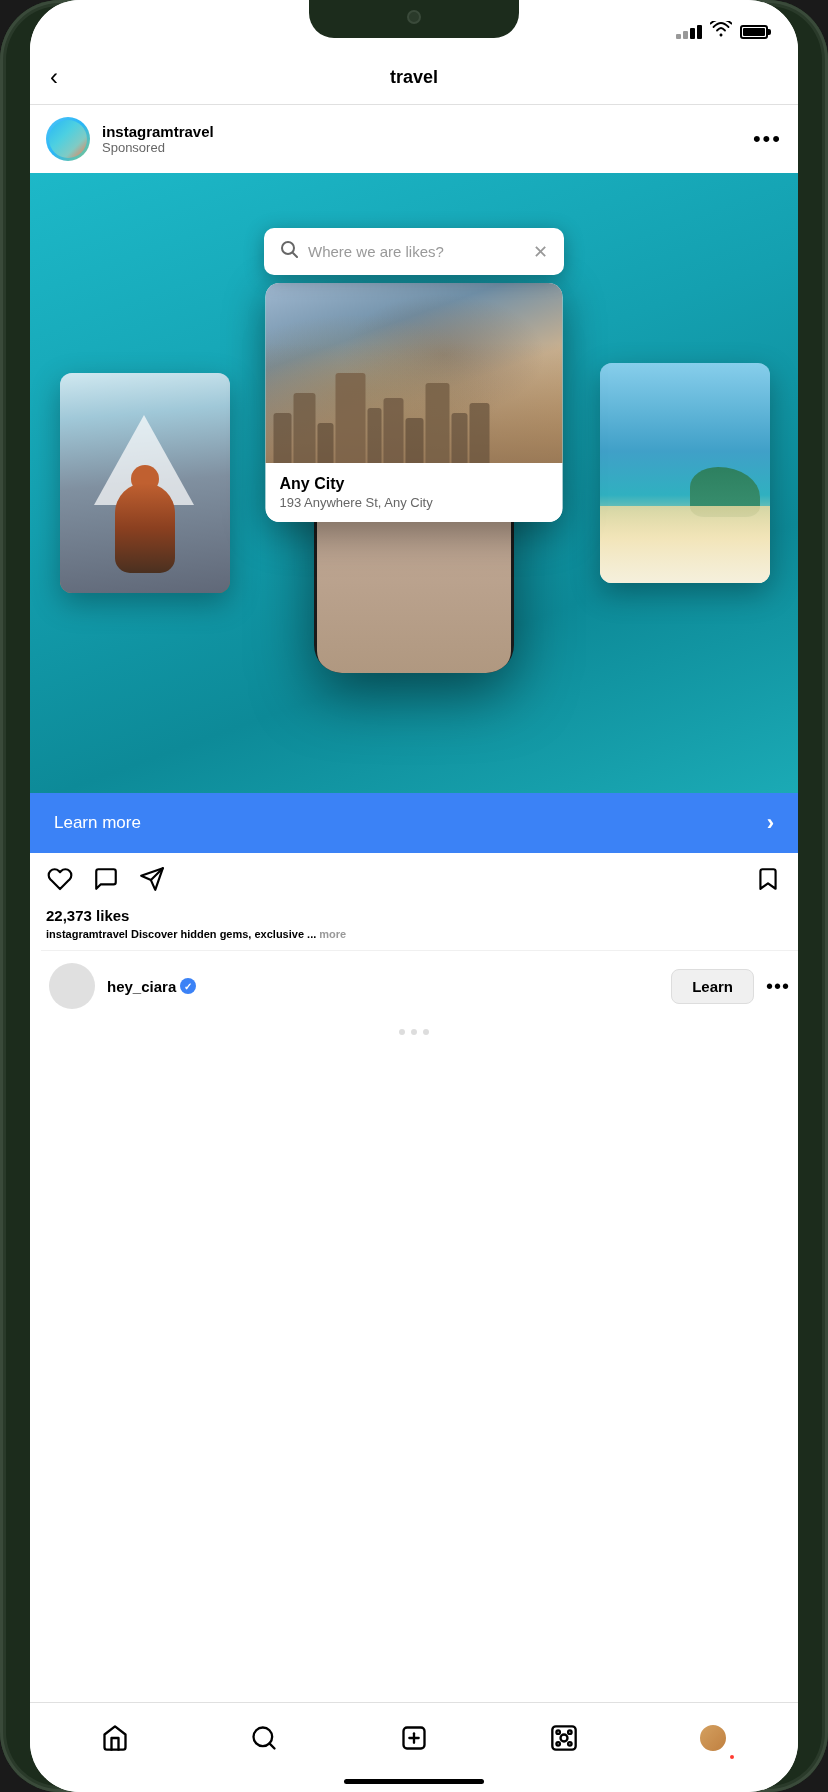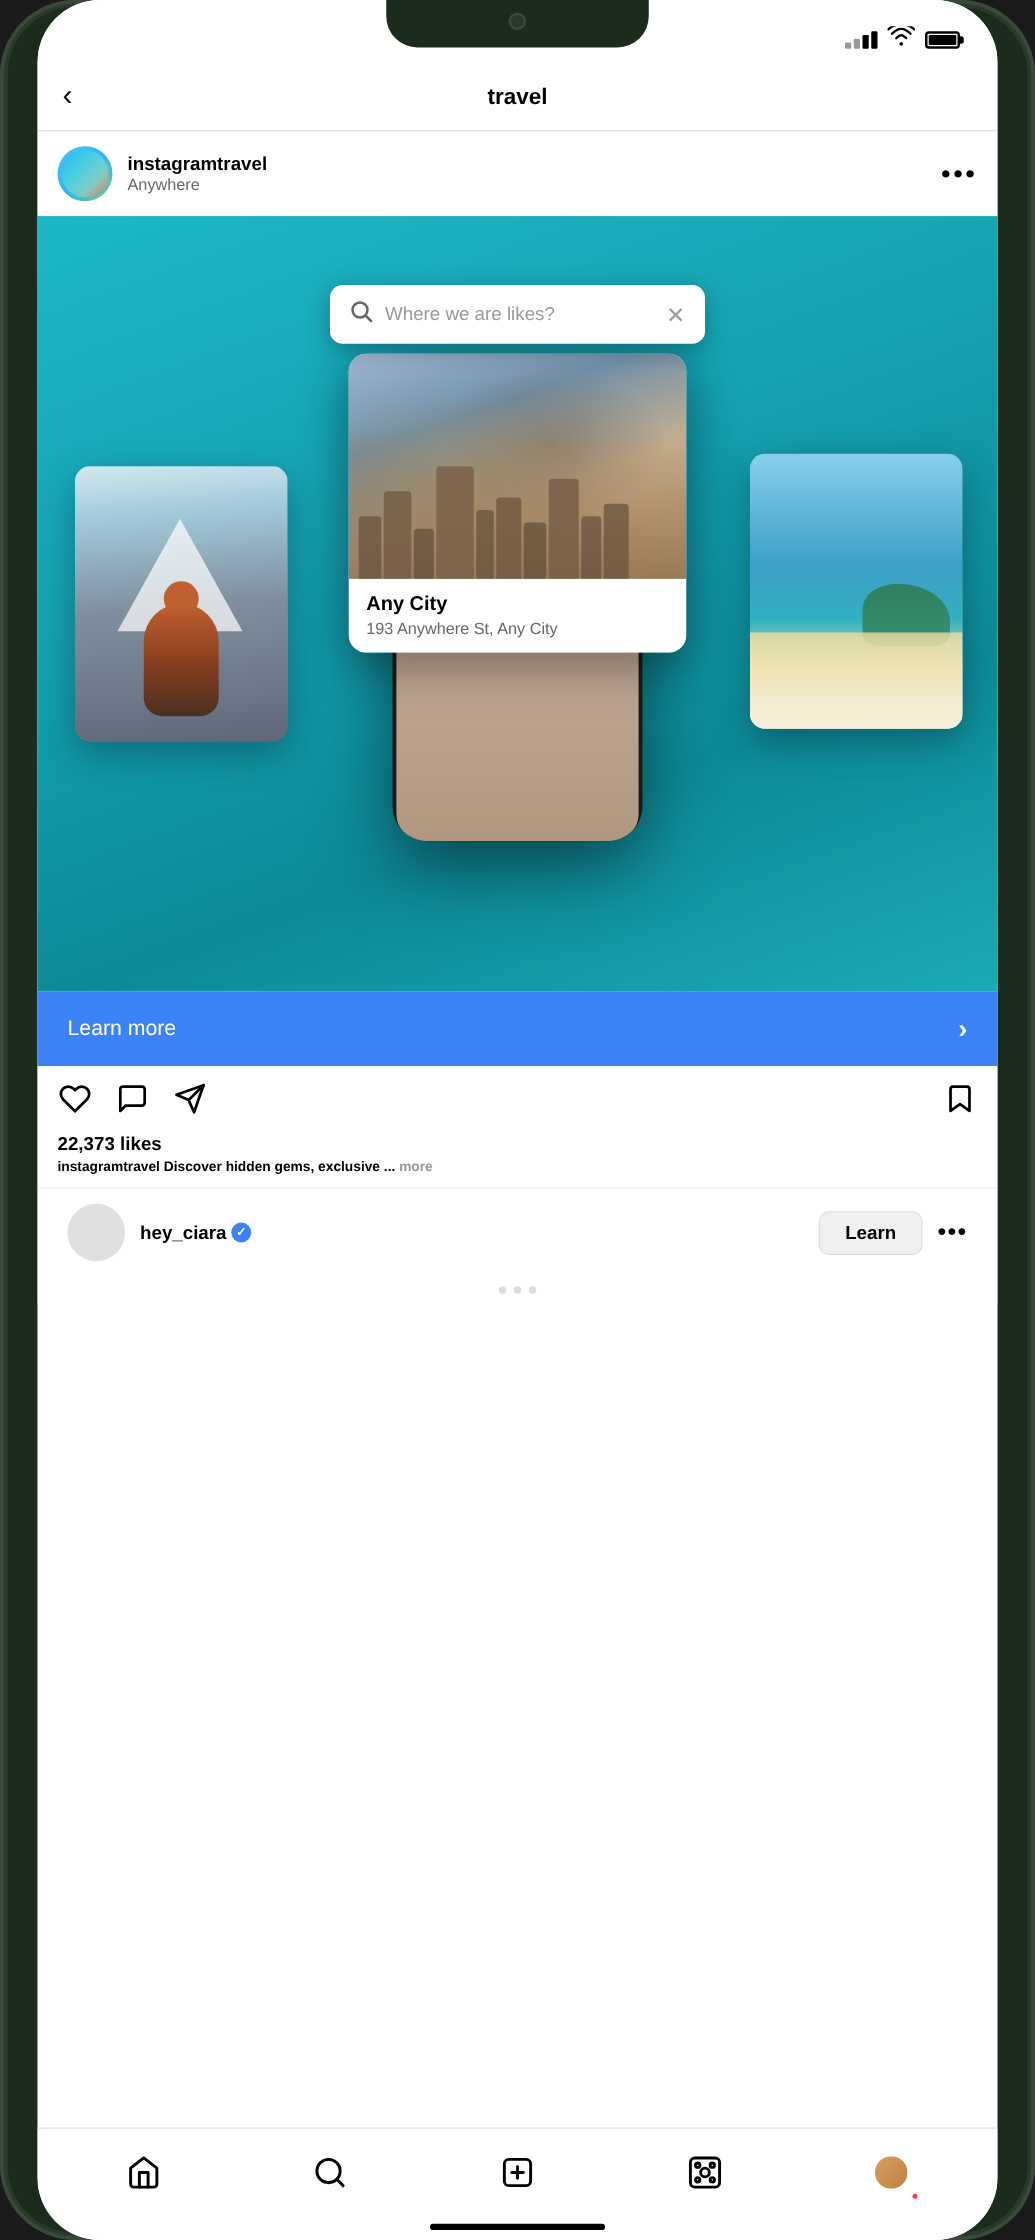--- a/index.html
+++ b/index.html
@@ -282,21 +282,21 @@
       overflow: hidden;
       z-index: 6;
       box-shadow: 0 10px 30px rgba(0,0,0,0.3);
       background: linear-gradient(160deg, #70b8c0 0%, #2d9090 50%, #80c8c0 80%, #b8d8d0 100%);
     }
     .travel-card-center {
       position: absolute;
       top: 110px;
       left: 50%;
       transform: translateX(-50%);
-      width: 270px;
+      width: 297px;
       border-radius: 14px;
       overflow: hidden;
       z-index: 15;
       box-shadow: 0 10px 40px rgba(0,0,0,0.4);
       background: #fff;
     }
     .city-image {
       width: 100%;
       height: 180px;
       background: linear-gradient(160deg, #a0b8d0 0%, #7090a8 30%, #c8b090 60%, #d4a870 100%);
@@ -437,24 +437,25 @@
       font-weight: 700;
     }
     .post-caption-more {
       color: #999;
       cursor: pointer;
     }
     
     .suggested-user {
       display: flex;
       align-items: center;
-      padding: 12px 24px;
+      padding: 12px 8px;
       background: #fff;
       border-top: 1px solid #f0f0f0;
       flex-shrink: 0;
+      margin-left: 11px;
     }
     .suggested-avatar {
       width: 46px;
       height: 46px;
       border-radius: 50%;
       background: #e0e0e0;
       margin-right: 12px;
       flex-shrink: 0;
     }
     .suggested-info {
@@ -602,21 +603,21 @@
       <span class="nav-back">‹</span>
       <span class="nav-title">travel</span>
     </div>
 
     <div class="post-header">
       <div class="avatar">
         <div class="avatar-inner"></div>
       </div>
       <div class="post-user-info">
         <div class="post-username">instagramtravel</div>
-        <div class="post-sponsored">Anywhere</div>
+        <div class="post-sponsored">Sponsored</div>
       </div>
       <div class="post-more">•••</div>
     </div>
 
     <div class="post-image">
       <div class="post-image-bg"></div>
 
       <div class="travel-card-left">
         <div class="mountain-bg"></div>
         <div class="mountain-peak"></div>

